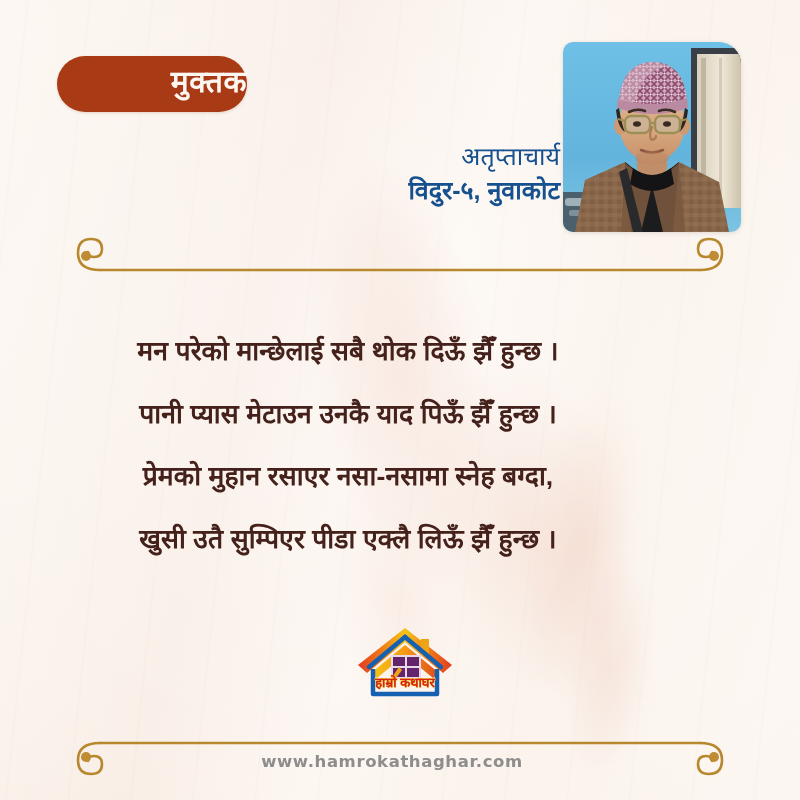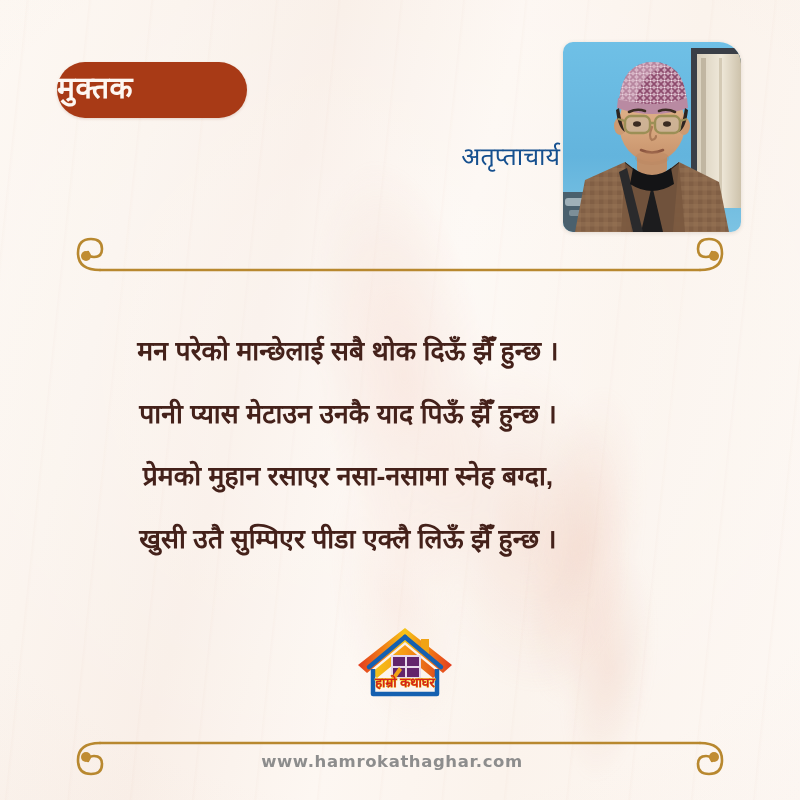--- a/index.html
+++ b/index.html
@@ -68,27 +68,27 @@
   }
   .bg-vignette {
     position: absolute;
     inset: 0;
     background: radial-gradient(ellipse 110% 95% at 50% 45%, rgba(255,255,255,0.30) 0%, rgba(255,255,255,0) 58%, rgba(221,186,166,0.10) 100%);
   }
 
   
   .badge {
     position: absolute;
-    left: 57px; top: 62px;
+    left: 57px; top: 56px;
     width: 190px; height: 56px;
     background: #a83a16;
     border-radius: 28px;
     display: flex;
     align-items: center;
-    justify-content: flex-start;
+    justify-content: flex-end;
     box-shadow: 0 1px 3px rgba(120,50,20,0.18);
   }
   .badge-label {
     color: #fdf7f2;
     font-size: 30px;
     font-weight: bold;
     letter-spacing: 0.5px;
     line-height: 1;
     padding-bottom: 4px;
   }
@@ -186,20 +186,21 @@
   <div class="bg-feather2"></div>
   <div class="bg-streaks"></div>
   <div class="bg-vignette"></div>
 
   <div class="badge">
     <span class="badge-label">मुक्तक</span>
   </div>
 
   <div class="author-block">
     <div class="author-name">अतृप्ताचार्य</div>
+    <div class="author-place">विदुर-५, नुवाकोट</div>
   </div>
 
   <div class="photo-frame">
     <svg class="photo-svg" viewBox="0 0 178 190" preserveAspectRatio="xMidYMid slice">
       <defs>
         <linearGradient id="wallg" x1="0" y1="0" x2="0" y2="1">
           <stop offset="0%" stop-color="#6fc0e6"></stop>
           <stop offset="60%" stop-color="#63b4dd"></stop>
           <stop offset="100%" stop-color="#7cc3e3"></stop>
         </linearGradient>

